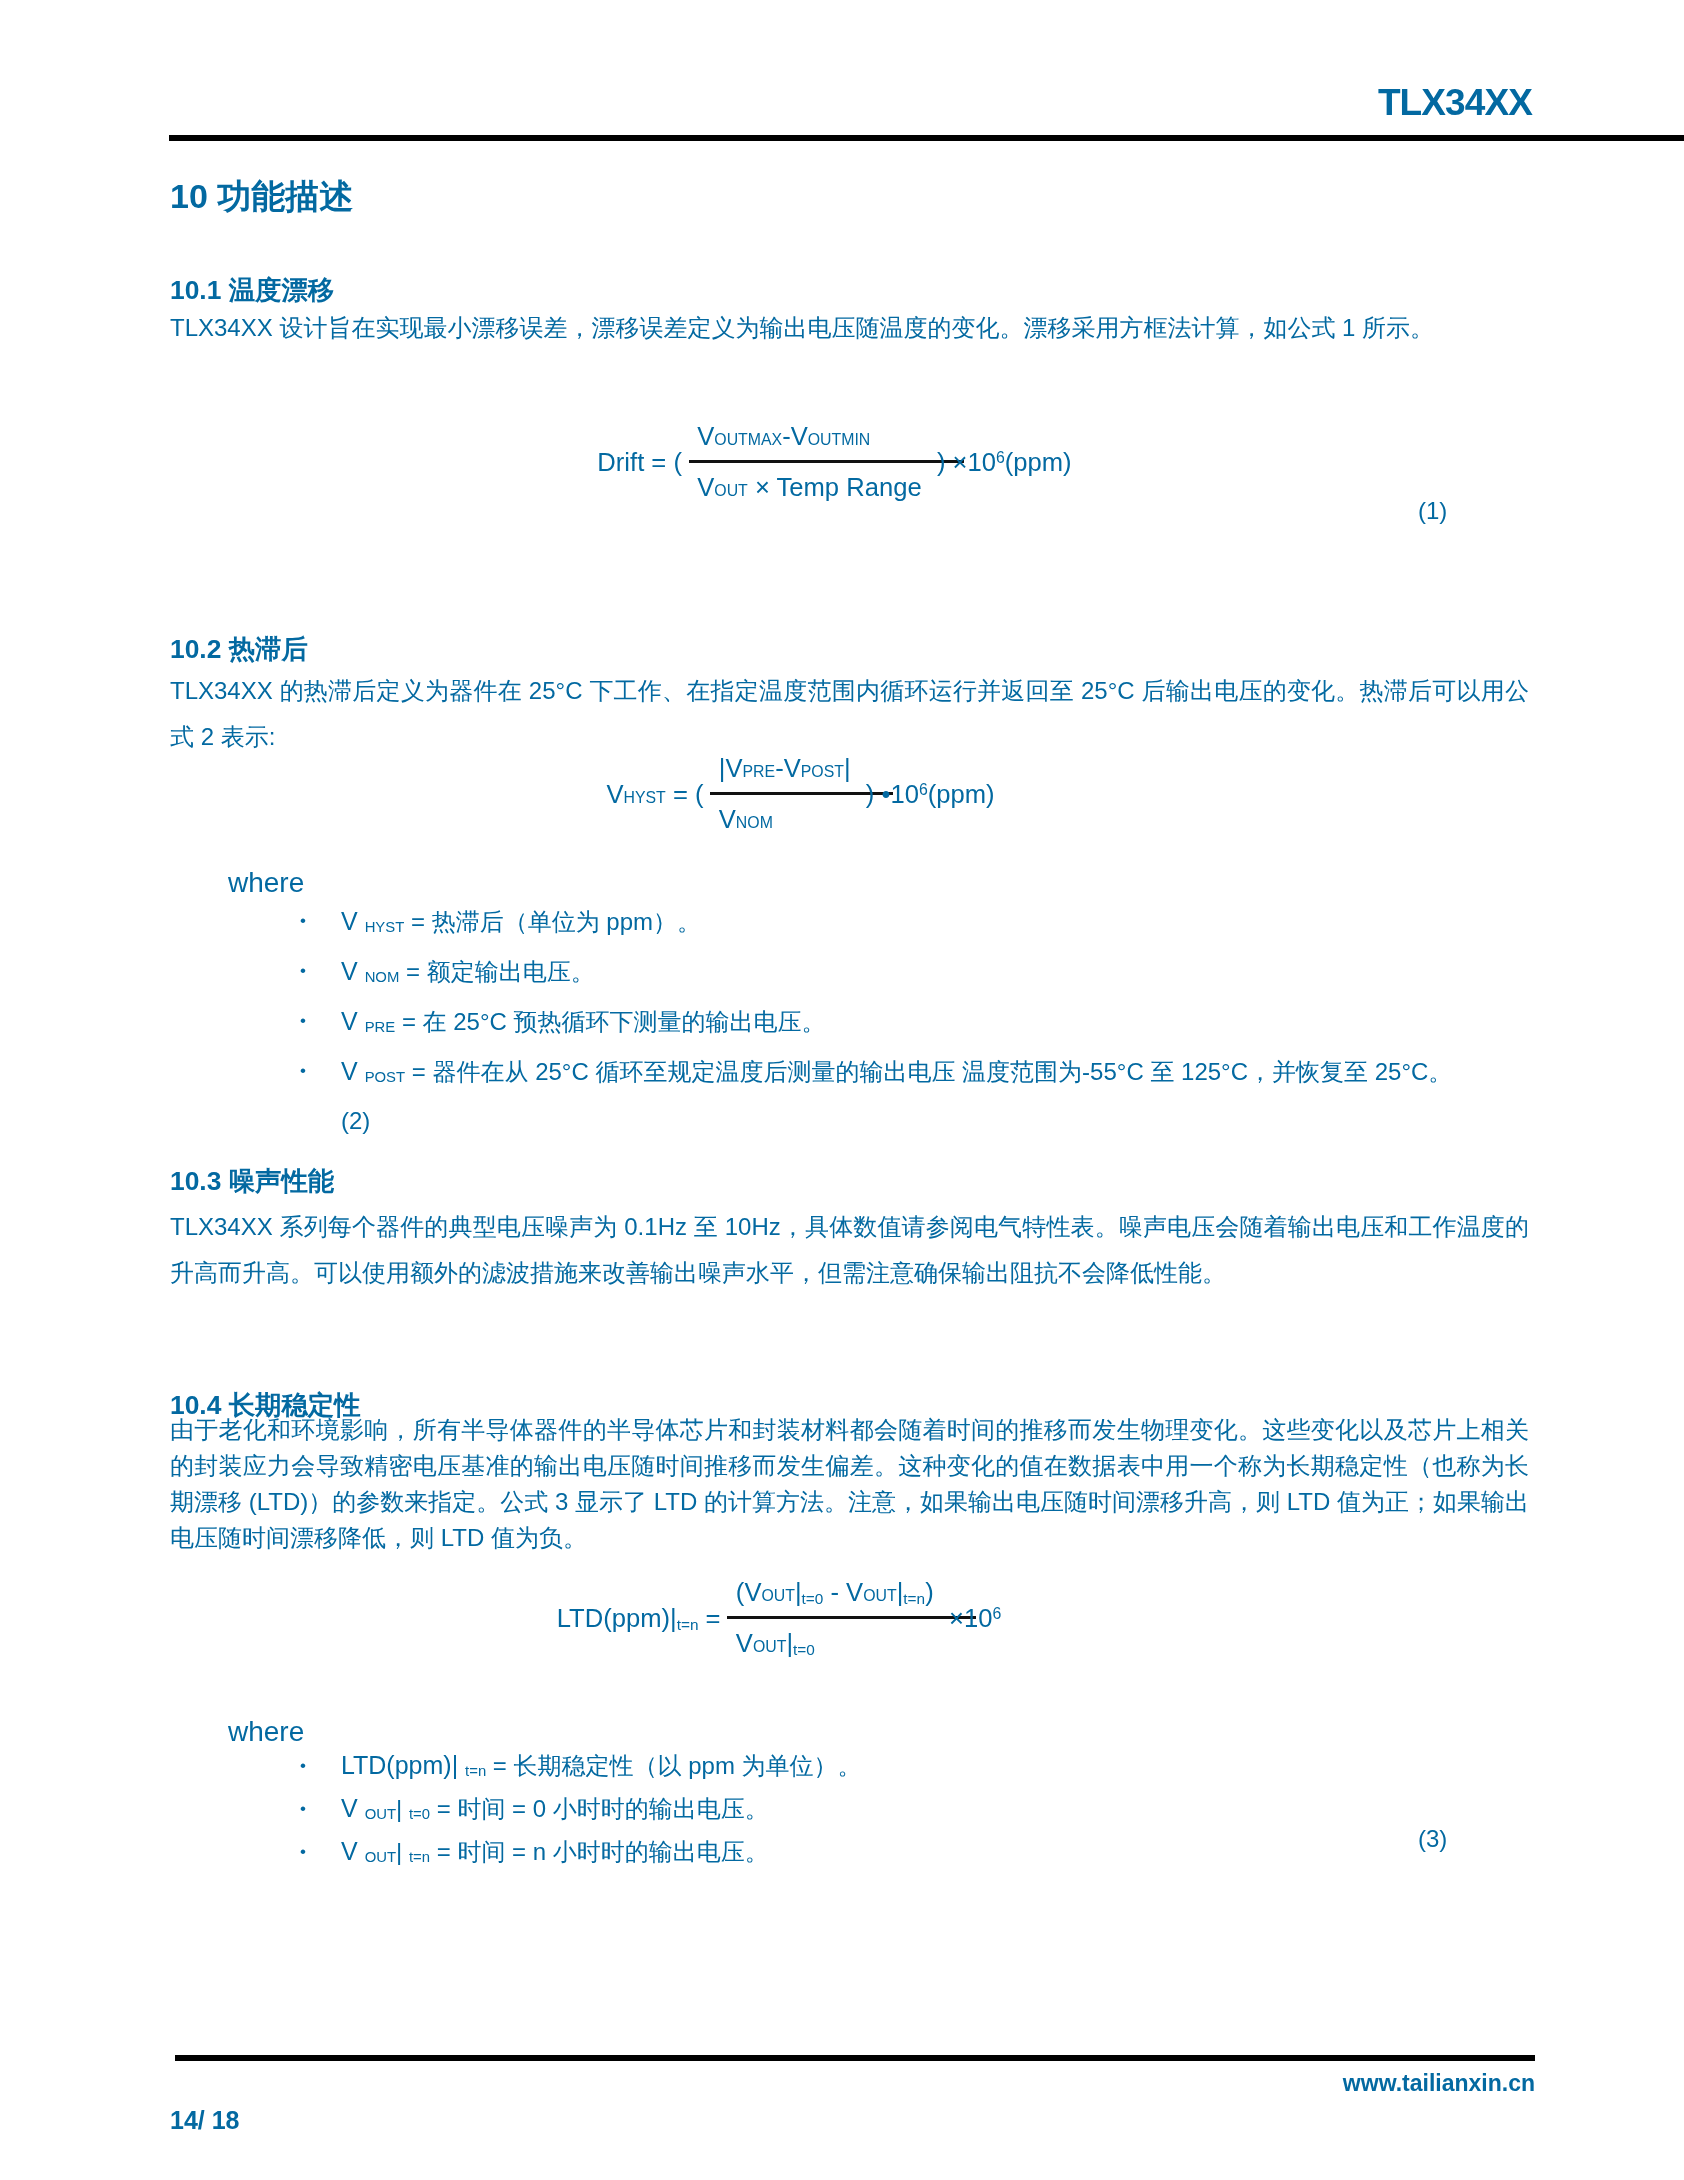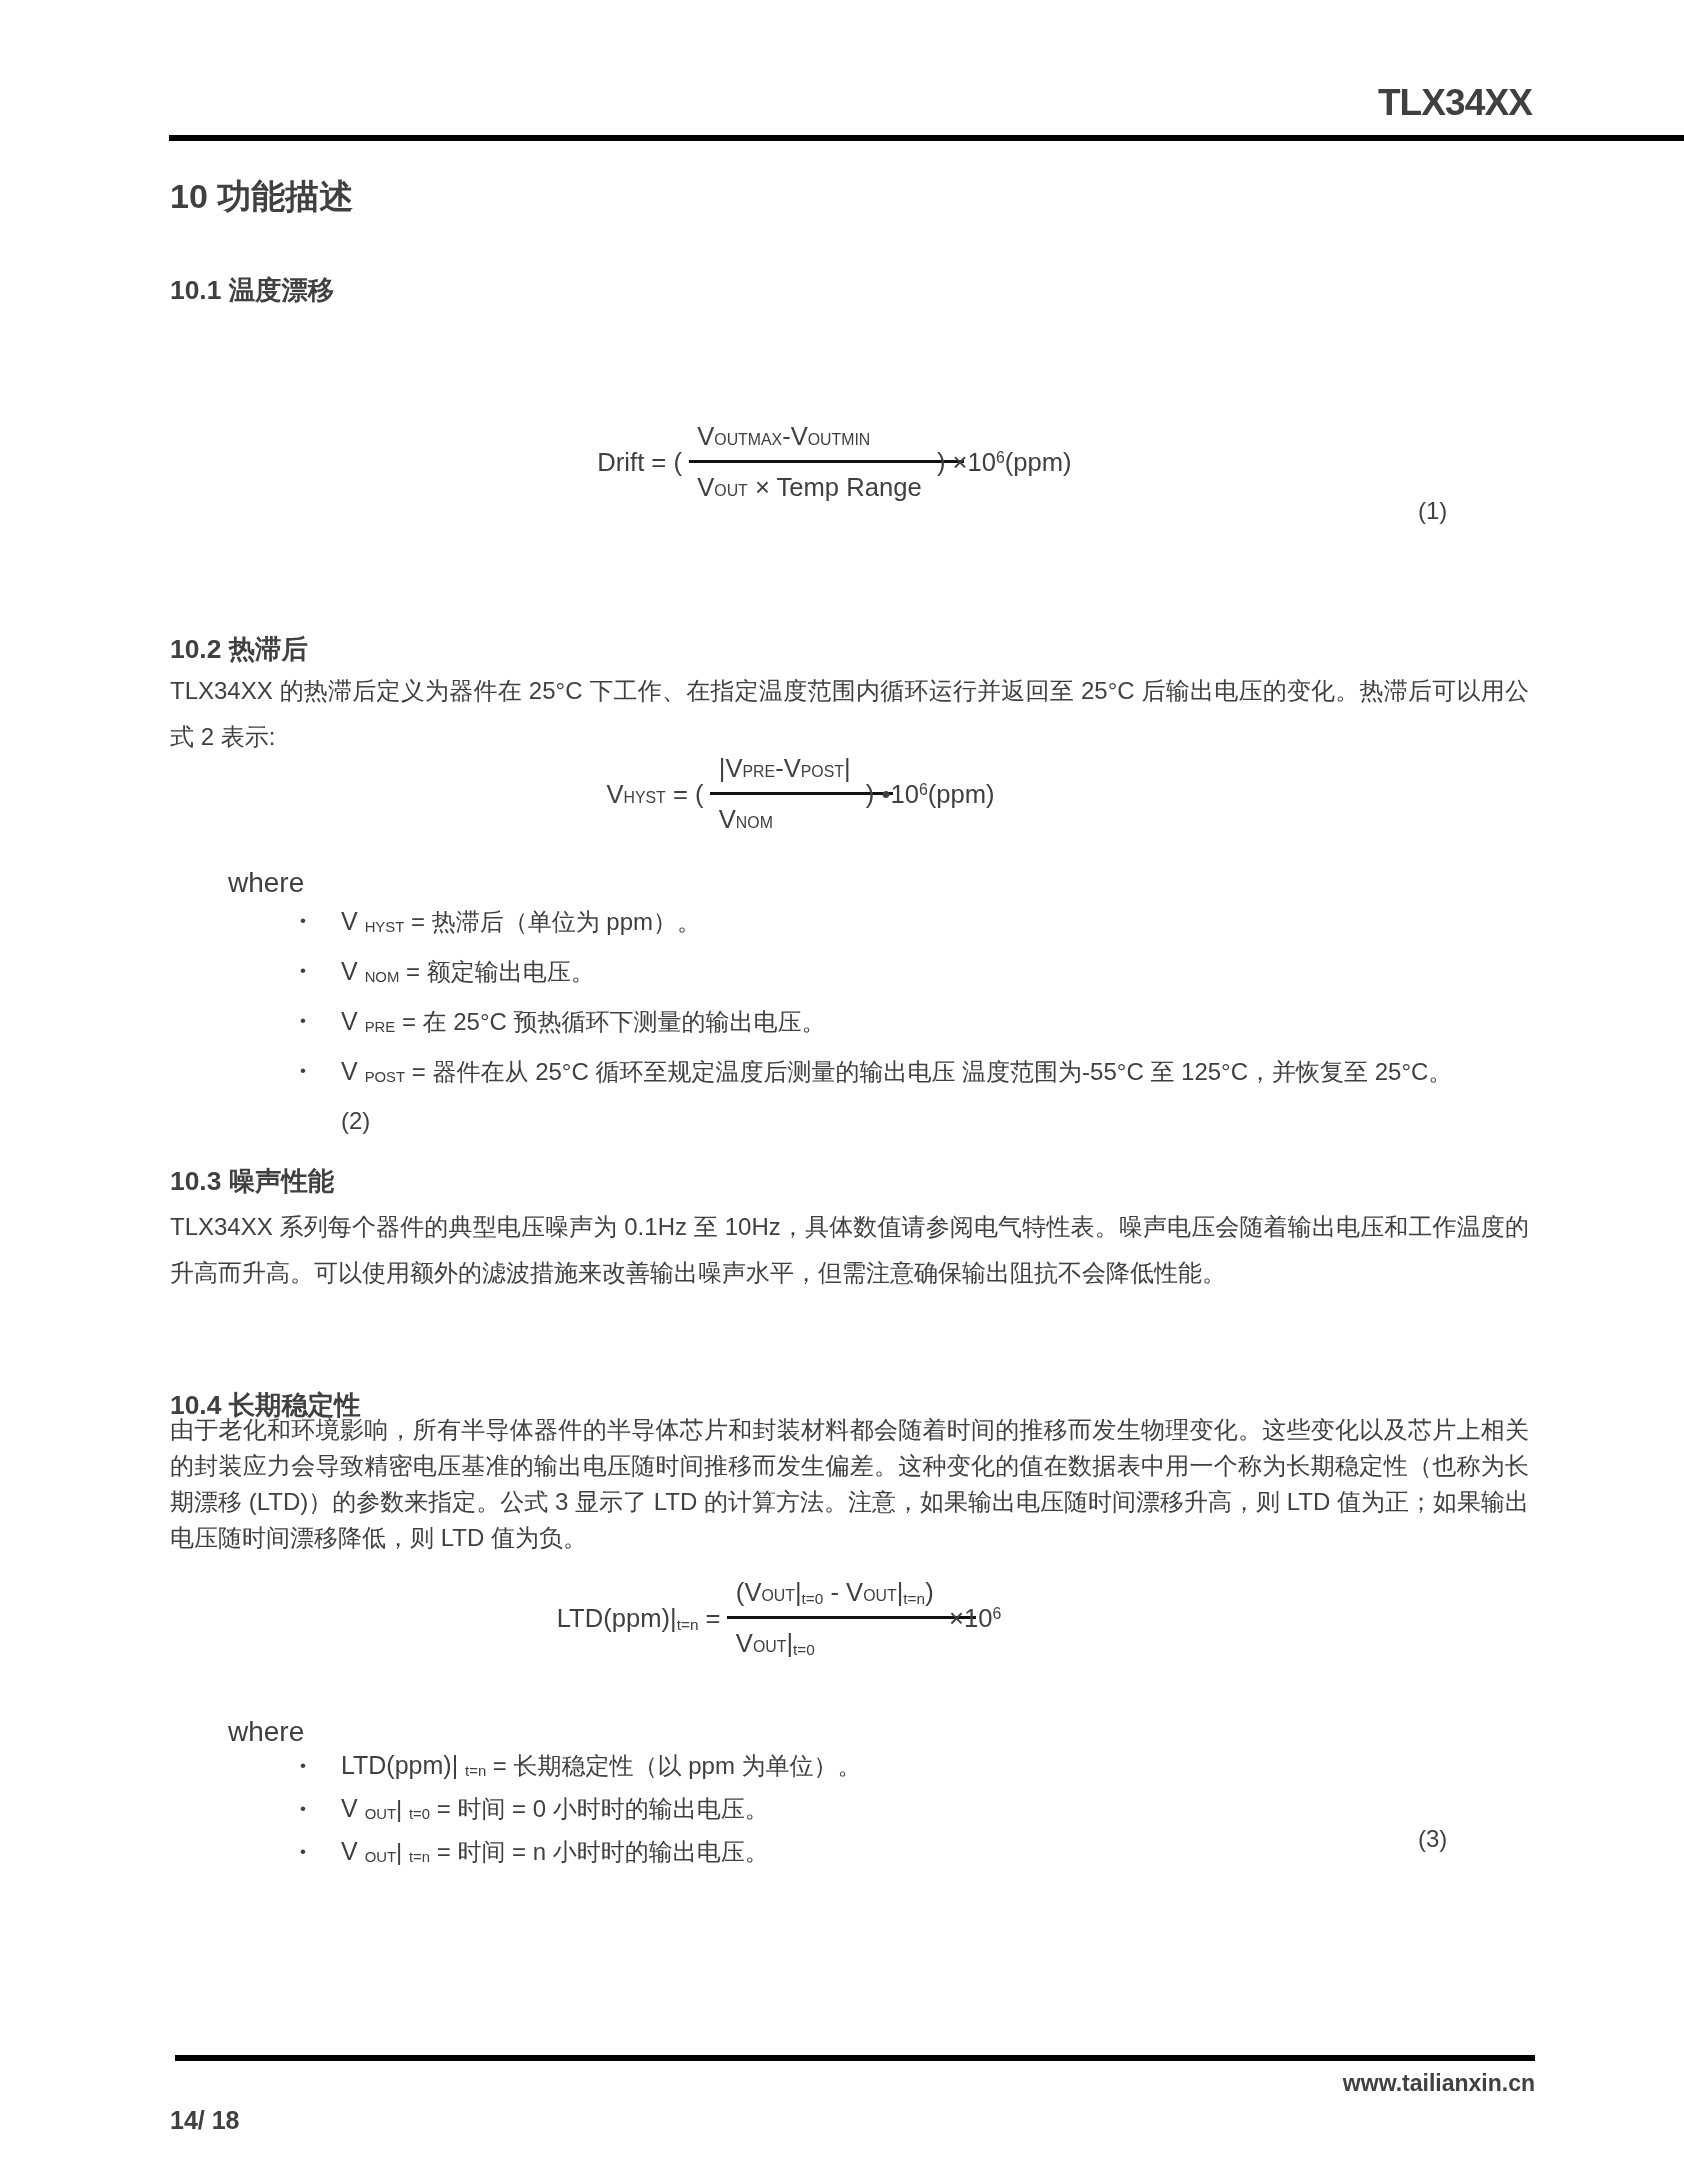--- a/index.html
+++ b/index.html
@@ -1,20 +1,20 @@
 <!DOCTYPE html>
 <html style="font-size:13.6px"><head>
 <meta charset="utf-8">
 <style>
   html,body{margin:0;padding:0;background:#e8e8e8;}
   .page{
     position:relative;
     width:1685px;height:2181px;
     background:#ffffff;
-    color:#404040;
+    color:#0369a1;
     font-family:"Liberation Sans", sans-serif;
     overflow:hidden;
   }
   .abs{position:absolute;}
 
   
   .header-title{
     top:82px;right:153px;
     font-size:37px;font-weight:bold;letter-spacing:-0.9px;
   }
@@ -87,20 +87,21 @@
 <body>
 
 <div class="page">
 
   <div class="abs header-title">TLX34XX</div>
   <div class="abs header-rule"></div>
 
   <div class="abs h1" id="main-title">10 功能描述</div>
 
   <div class="abs h2" id="s1-h">10.1 温度漂移</div>
+  <div class="abs p" id="s1-p">TLX34XX 设计旨在实现最小漂移误差，漂移误差定义为输出电压随温度的变化。漂移采用方框法计算，如公式 1 所示。</div>
 
   <div class="abs formula" id="f1">
     <span class="fpart"><span>Drift = (</span></span>
     <span class="frac">
       <span class="num"><span>V</span><span class="sc">OUTMAX</span><span>-V</span><span class="sc">OUTMIN</span></span>
       <span class="bar"></span>
       <span class="den"><span>V</span><span class="sc">OUT</span><span> × Temp Range</span></span>
     </span>
     <span class="fpart"><span>) ×10</span><span class="sup">6</span><span>(ppm)</span></span>
   </div>

